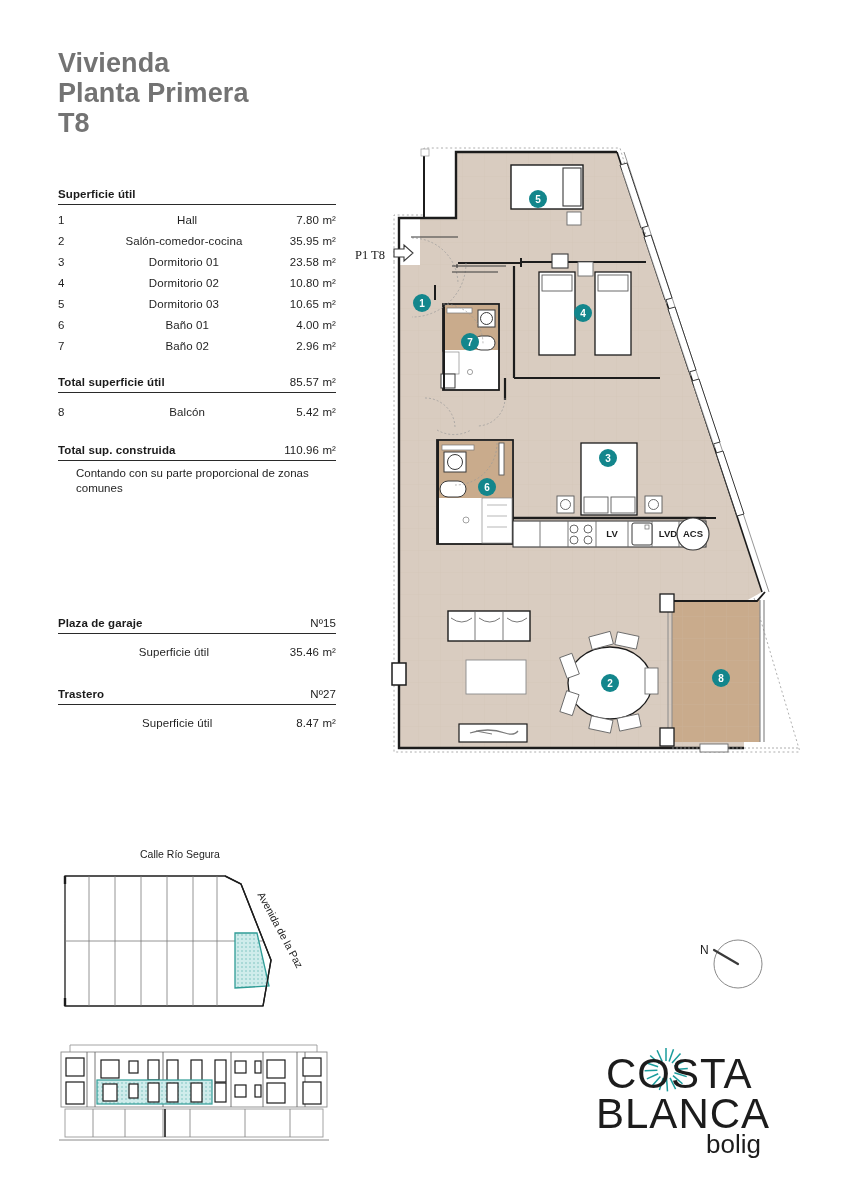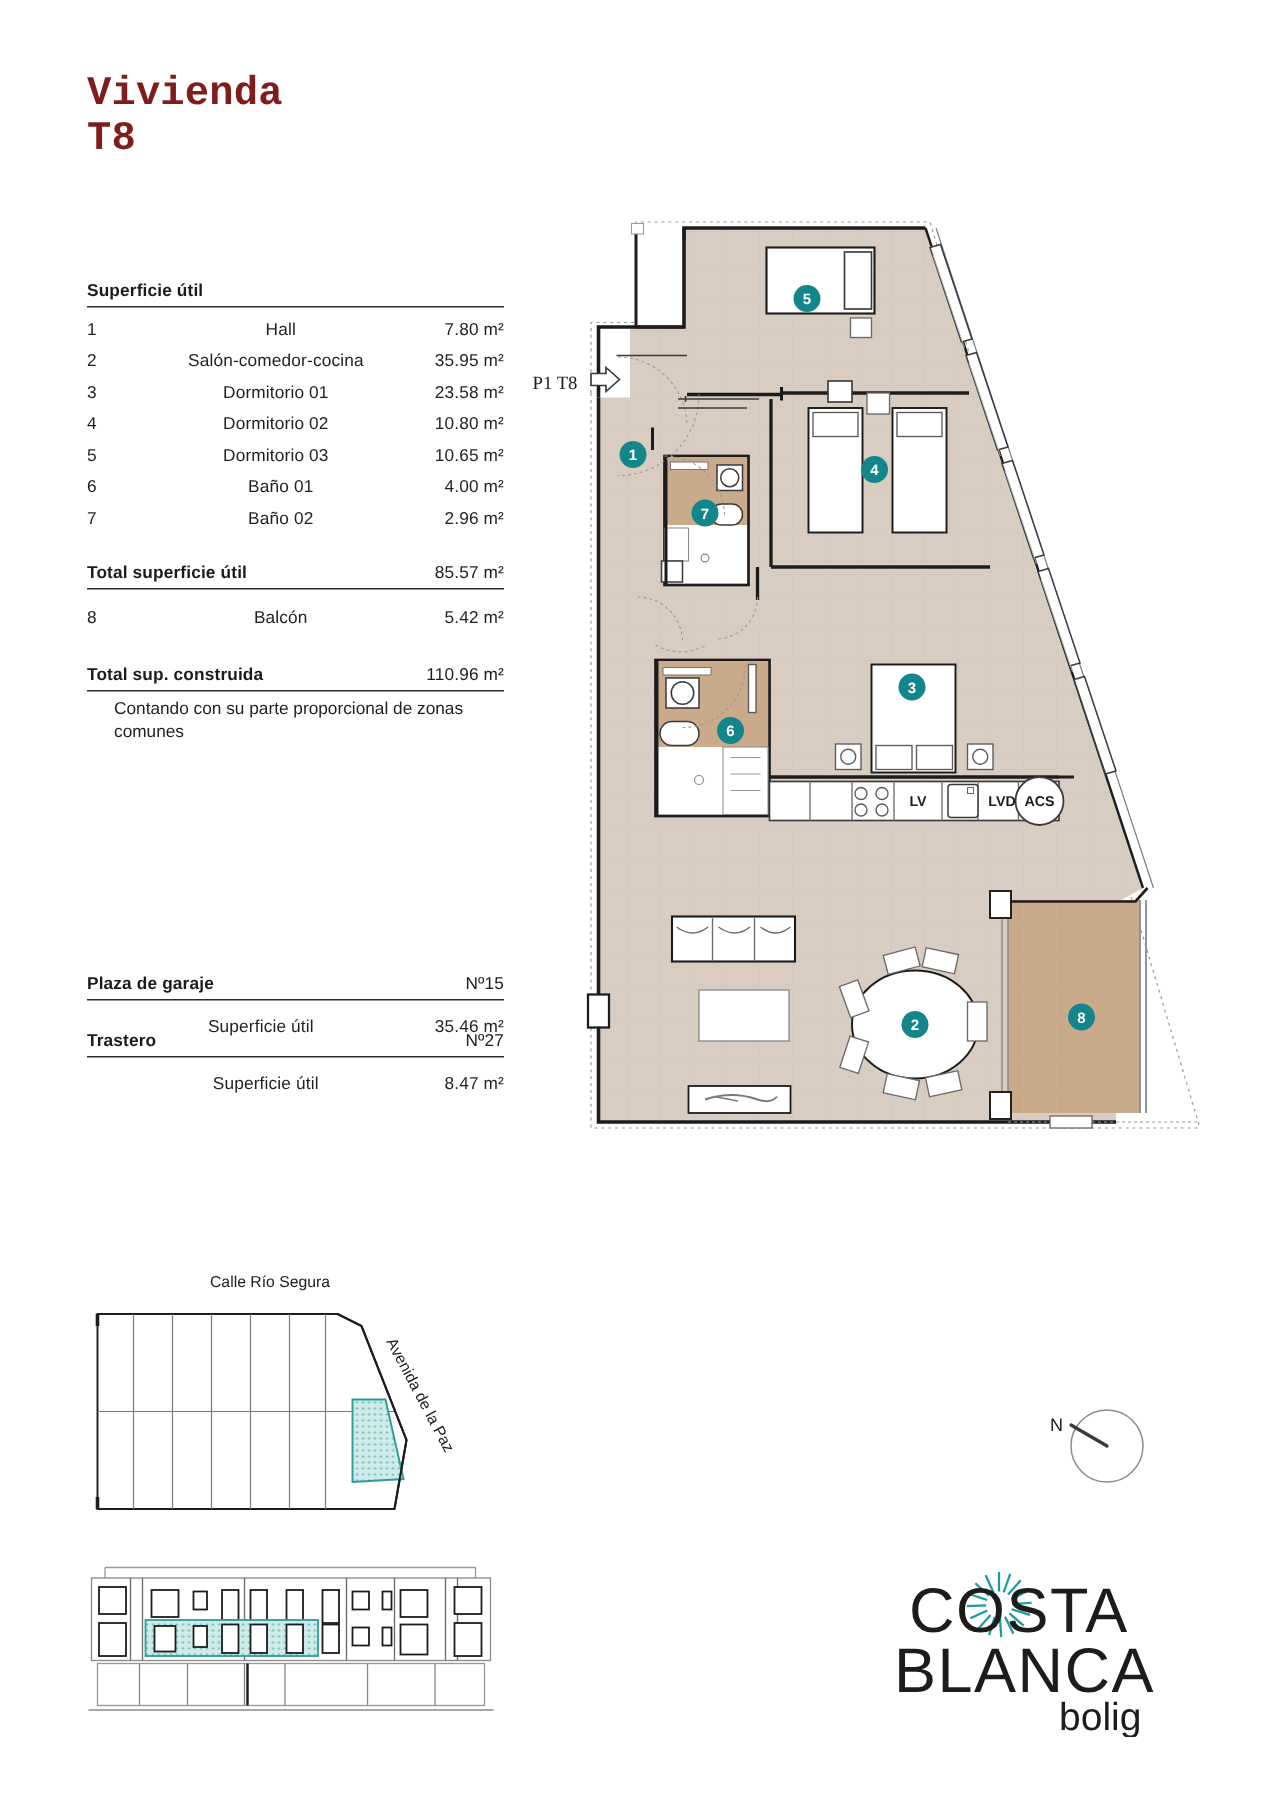--- a/index.html
+++ b/index.html
@@ -6,22 +6,22 @@
   body{
     width:848px;height:1200px;background:#ffffff;
     font-family:"Liberation Sans", sans-serif;
     color:#1b1b1b;position:relative;overflow:hidden;
   }
   .page{position:absolute;inset:0;}
 
   
   #title-block{position:absolute;left:58px;top:48px;width:330px;}
   #title-block .tline{
-    font-family:Liberation Mono, monospace;
-    font-size:27px;line-height:30px;font-weight:700;letter-spacing:.1px;color:#7f1d1d;
+    font-family:Liberation Sans, sans-serif;
+    font-size:27px;line-height:30px;font-weight:700;letter-spacing:.1px;color:#737373;
   }
 
   
   .tbl{position:absolute;left:58px;width:278px;}
   .sec-head{
     display:flex;justify-content:space-between;align-items:baseline;
     font-size:11.5px;font-weight:700;border-bottom:1px solid #2a2a2a;
     padding-bottom:4px;letter-spacing:.1px;
   }
   .sec-head .val{font-weight:400;}
@@ -48,20 +48,21 @@
   
   #logo{position:absolute;left:588px;top:1040px;width:210px;height:118px;}
 </style>
 </head>
 <body>
 
 <div class="page">
 
   <div id="title-block">
     <div class="tline">Vivienda</div>
+    <div class="tline">Planta Primera</div>
     <div class="tline">T8</div>
   </div>
 
   <div class="tbl" style="top:188px">
     <div class="sec-head">
       <span>Superficie útil</span>
     </div>
 
     <div class="row">
       <span class="num">1</span>
@@ -112,21 +113,21 @@
     </div>
 
     <div class="gap"></div>
     <div class="sec-head" style="margin-top:14px">
       <span>Total sup. construida</span>
       <span class="val">110.96 m²</span>
     </div>
     <div class="note">Contando con su parte proporcional de zonas comunes</div>
   </div>
 
-  <div class="tbl" style="top:650px">
+  <div class="tbl" style="top:617px">
     <div class="sec-head">
       <span>Plaza de garaje</span>
       <span class="val">Nº15</span>
     </div>
     <div class="row" style="margin-top:12px">
       <span class="nm">Superficie útil</span>
       <span class="val">35.46 m²</span>
     </div>
   </div>
 

